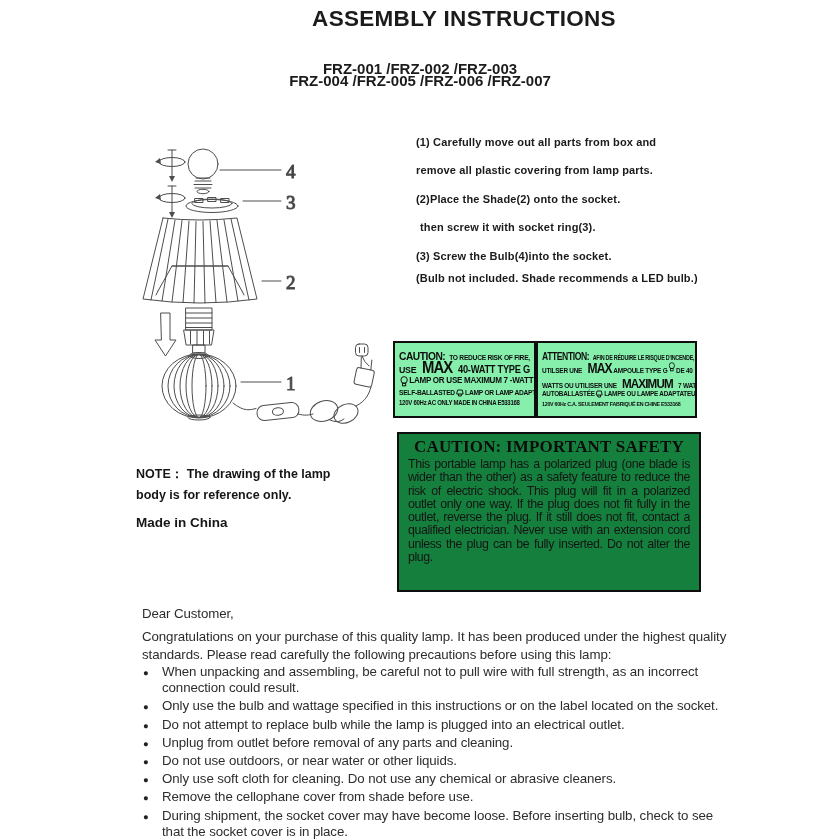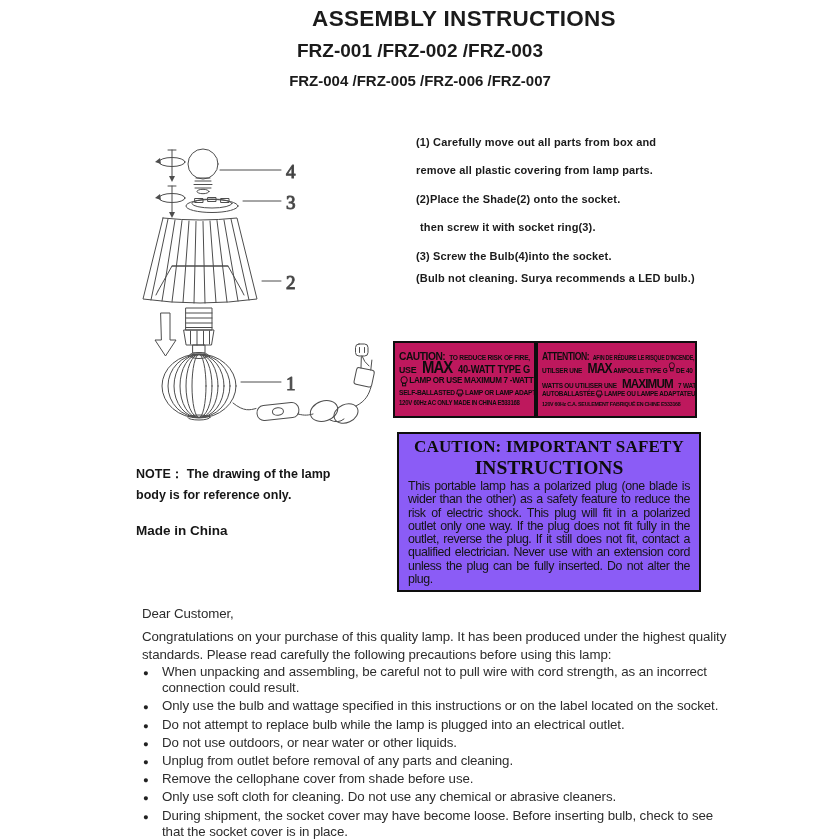--- a/index.html
+++ b/index.html
@@ -3,48 +3,48 @@
 <meta charset="utf-8">
 <style>
   html,body{margin:0;padding:0;}
   body{width:840px;height:840px;background:#fff;position:relative;
        font-family:"Liberation Sans", sans-serif;color:#1b1b1b;}
   .abs{position:absolute;}
   .ttl{width:840px;text-align:center;font-weight:bold;}
   .ins{font-weight:bold;font-size:11px;letter-spacing:.15px;white-space:nowrap;color:#1a1a1a;}
   .wrap{white-space:normal;}
   
-  .cbox{border:2px solid #0e0e0e;background:#be185d;box-sizing:border-box;padding:3px 4px;overflow:hidden;}
+  .cbox{border:2px solid #0e0e0e;background:#86efac;box-sizing:border-box;padding:3px 4px;overflow:hidden;}
   .cl-line{white-space:nowrap;transform:scaleX(.93);transform-origin:0 50%;font-weight:bold;
            color:#0d0d0d;display:flex;align-items:baseline;letter-spacing:-.3px;}
   .fr .cl-line{transform:scaleX(.86);}
   .bw{font-size:11px;letter-spacing:-.5px;}
   .maxw{font-size:16px;letter-spacing:-1px;line-height:1;padding:0 2px;}
   .bicon{align-self:center;flex:0 0 auto;margin:0 1px;}
   
-  .sbox{border:2px solid #0e0e0e;box-sizing:border-box;padding:3px 9px;overflow:hidden;background:#8b5cf6;}
+  .sbox{border:2px solid #0e0e0e;box-sizing:border-box;padding:3px 9px;overflow:hidden;background:#15803d;}
   .st1{font-family:"Liberation Serif",serif;font-weight:bold;font-size:17px;text-align:center;
        letter-spacing:.2px;line-height:20px;color:#0c0c0c;}
   .st2{font-family:"Liberation Serif",serif;font-weight:bold;font-size:19.5px;text-align:center;
        line-height:22px;color:#0c0c0c;}
   .sbody{font-size:12.4px;line-height:13.3px;text-align:justify;letter-spacing:-.4px;
          color:#141414;margin-top:1px;}
   
   .cust{font-size:13.3px;color:#2d2d2d;letter-spacing:-.1px;}
   .blist{list-style:none;margin:0;padding:0;width:585px;}
   .blist li{position:relative;padding-left:21px;line-height:16.2px;margin-bottom:2px;}
   .blist li::before{content:"\25CF";position:absolute;left:2px;top:1px;font-size:9.5px;color:#222;}
   .noteb{font-size:12.5px;font-weight:bold;line-height:20.5px;color:#161616;}
   svg text{font-family:"Liberation Serif",serif;font-size:19px;fill:#3a3a3a;}
 </style>
 </head>
 <body>
 
 <div class="abs ttl" style="top:6px;font-size:22.5px;letter-spacing:.3px;padding-left:44px;">ASSEMBLY INSTRUCTIONS</div>
-<div class="abs ttl" style="top:40px;font-size:19px;">FRZ-001 /FRZ-002 /FRZ-003</div>
+<div class="abs ttl" style="top:60px;font-size:15px;">FRZ-001 /FRZ-002 /FRZ-003</div>
 <div class="abs ttl" style="top:72px;font-size:15px;">FRZ-004 /FRZ-005 /FRZ-006 /FRZ-007</div>
 
 <svg class="abs" style="left:135px;top:138px;" width="270" height="305" viewBox="135 138 270 305" fill="none" stroke="#4d4d4d" stroke-width="1" stroke-linecap="round" stroke-linejoin="round">
 
   <g>
     <path d="M168 150 h8"></path>
       <path d="M172 150 v26"></path>
     <path d="M169 176 l3 6 3 -6 z" fill="#4d4d4d" stroke="none"></path>
     <ellipse cx="172" cy="162" rx="13" ry="4.5"></ellipse>
     <path d="M160 158 l-5 4 6 2 z" fill="#4d4d4d" stroke="none"></path>
@@ -146,21 +146,21 @@
   </g>
   <line x1="241" y1="382" x2="281" y2="382"></line>
   <text x="286" y="390">1</text>
 </svg>
 
 <div class="abs ins" style="left:416px;top:136px;">(1) Carefully move out all parts from box and</div>
 <div class="abs ins" style="left:416px;top:164px;">remove all plastic covering from lamp parts.</div>
 <div class="abs ins" style="left:416px;top:193px;">(2)Place the Shade(2) onto the socket.</div>
 <div class="abs ins" style="left:420px;top:221px;">then screw it with socket ring(3).</div>
 <div class="abs ins" style="left:416px;top:250px;">(3) Screw the Bulb(4)into the socket.</div>
-<div class="abs ins wrap" style="left:416px;top:271px;width:296px;line-height:15px;">(Bulb not cleaning. Surya recommends a LED bulb.)</div>
+<div class="abs ins wrap" style="left:416px;top:271px;width:296px;line-height:15px;">(Bulb not included. Shade recommends a LED bulb.)</div>
 
 <div class="abs cbox" style="left:393px;top:341px;width:143px;height:77px;">
   <div class="cl-line" style="height:13px;">
     <span class="bw">CAUTION:</span>&nbsp;<span style="font-size:7.2px;">TO REDUCE RISK OF FIRE,</span>
   </div>
   <div class="cl-line" style="height:16px;">
     <span style="font-size:9.5px;">USE</span>&nbsp;<span class="maxw">MAX</span>&nbsp;<span style="font-size:10px;">40-WATT TYPE G</span>
   </div>
   <div class="cl-line" style="height:13px;">
     <svg class="bicon" width="9" height="11" viewBox="0 0 9 11">
@@ -202,34 +202,33 @@
     </svg>
       <span style="font-size:7.4px;">LAMPE OU LAMPE ADAPTATEUR.</span>
   </div>
   <div class="cl-line" style="height:9px;">
     <span style="font-size:6.2px;">120V 60Hz C.A. SEULEMENT FABRIQUÉ EN CHINE E533168</span>
   </div>
 </div>
 
 <div class="abs sbox" style="left:397px;top:432px;width:304px;height:160px;">
   <div class="st1">CAUTION: IMPORTANT SAFETY</div>
-  <div class="st2">INSTRUCTIONS</div>
   <div class="sbody">This portable lamp has a polarized plug (one blade is wider than the other) as a safety feature to reduce the risk of electric shock. This plug will fit in a polarized outlet only one way. If the plug does not fit fully in the outlet, reverse the plug. If it still does not fit, contact a qualified electrician. Never use with an extension cord unless the plug can be fully inserted. Do not alter the plug.</div>
 </div>
 
 <div class="abs noteb" style="left:136px;top:464px;width:202px;">
   <span>NOTE：</span>
   <span>The drawing of the lamp body is for reference only.</span>
 </div>
-<div class="abs noteb" style="left:136px;top:513px;font-size:13.5px;margin-top:8px;">Made in China</div>
+<div class="abs noteb" style="left:136px;top:513px;font-size:13.5px;">Made in China</div>
 
 <div class="abs cust" style="left:142px;top:606px;">Dear Customer,</div>
 <div class="abs cust" style="left:142px;top:628px;width:588px;line-height:17.5px;">Congratulations on your purchase of this quality lamp. It has been produced under the highest quality standards. Please read carefully the following precautions before using this lamp:</div>
 <ul class="abs cust blist" style="left:141px;top:664px;">
-  <li>When unpacking and assembling, be careful not to pull wire with cord strength, as an incorrect connection could result.</li>
+  <li>When unpacking and assembling, be careful not to pull wire with full strength, as an incorrect connection could result.</li>
   <li>Only use the bulb and wattage specified in this instructions or on the label located on the socket.</li>
   <li>Do not attempt to replace bulb while the lamp is plugged into an electrical outlet.</li>
+  <li>Unplug from outlet before removal of any parts and cleaning.</li>
   <li>Do not use outdoors, or near water or other liquids.</li>
-  <li>Unplug from outlet before removal of any parts and cleaning.</li>
+  <li>Only use soft cloth for cleaning. Do not use any chemical or abrasive cleaners.</li>
   <li>Remove the cellophane cover from shade before use.</li>
-  <li>Only use soft cloth for cleaning. Do not use any chemical or abrasive cleaners.</li>
   <li>During shipment, the socket cover may have become loose. Before inserting bulb, check to see that the socket cover is in place.</li>
 </ul>
 
 </body></html>

